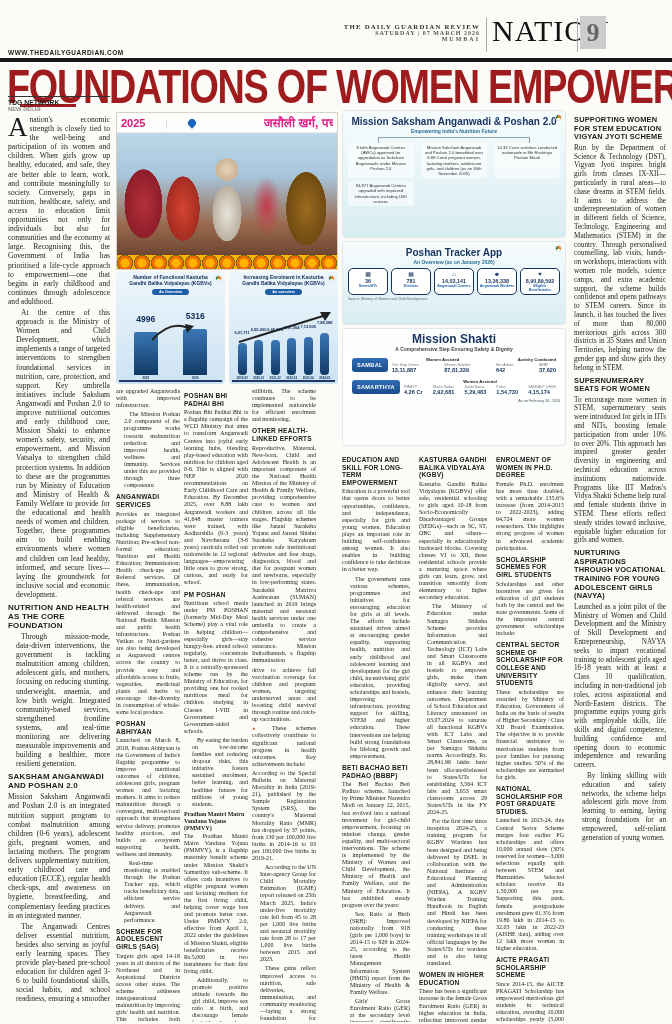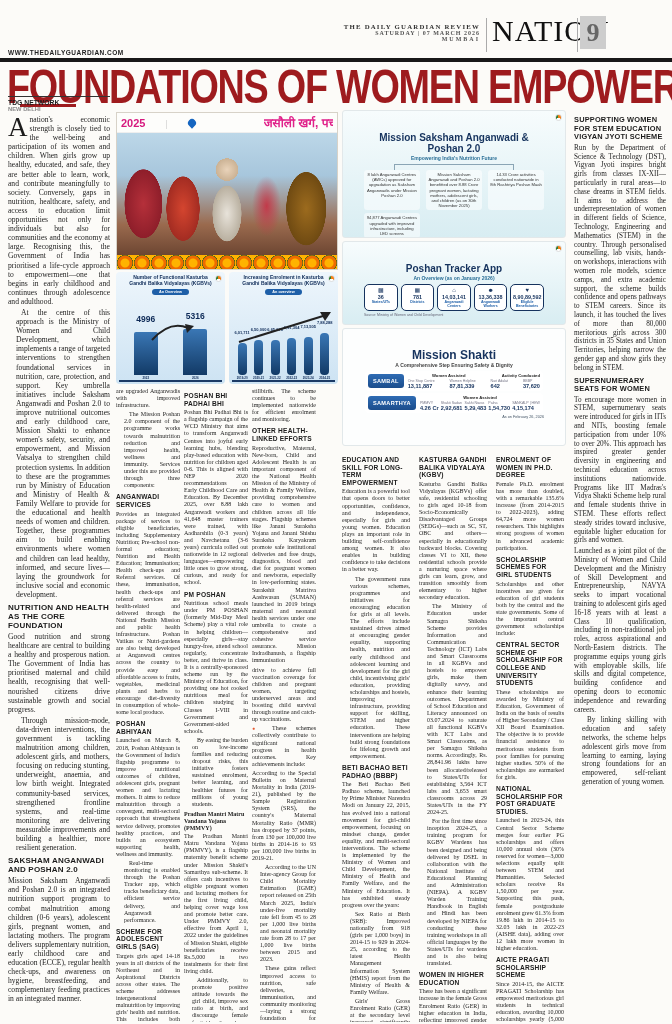--- a/index.html
+++ b/index.html
@@ -76,21 +76,21 @@
   .bar{width:9px;background:linear-gradient(180deg,#3a77b5,#123a66);border-radius:4px;}
   .chart-big .bar{width:24px;border-radius:2px 2px 0 0;}
   .bar-val{font:700 4px "Liberation Sans",sans-serif;color:#0d2a57;margin-bottom:8px;white-space:nowrap;}
   .chart-big .bar-val{font-size:8.5px;}
   .bar-cat{font:700 3px "Liberation Sans",sans-serif;color:#0d2a57;margin-top:1px;}
   .trend{position:absolute;pointer-events:none;}
 
   
   .cards{position:absolute;left:342px;top:110px;width:224px;}
   .card{background:linear-gradient(180deg,#f7fcfd,#d8edf2);border:1px solid #e2e8ea;border-radius:3px;
-        margin-bottom:3px;padding:21px;position:relative;overflow:hidden;}
+        margin-bottom:3px;padding:5px;position:relative;overflow:hidden;}
   .card-title{font:800 10px/11px "Liberation Sans",sans-serif;color:#16335e;text-align:center;}
   .card-sub{font:700 5px "Liberation Sans",sans-serif;color:#2a6f97;text-align:center;margin:1px 0 3px;}
   .saksham-grid{display:flex;flex-wrap:wrap;gap:3px;justify-content:space-between;}
   .saksham-grid .blk{flex:0 0 31%;font:400 4.2px/5.2px "Liberation Sans",sans-serif;color:#333;
         text-align:center;text-indent:0;background:rgba(255,255,255,.55);border-radius:3px;padding:2px;margin:0;}
   .connector{height:6px;margin:0 30px;border-top:1px solid #8aa5b5;border-left:1px solid #8aa5b5;border-right:1px solid #8aa5b5;}
   .stats-row{display:flex;gap:3px;justify-content:space-between;margin-top:2px;}
   .stat{flex:1;background:#fff;border:1px solid #16335e;border-radius:5px;text-align:center;padding:2px 1px;}
   .stat-ic{font-size:6px;color:#16335e;line-height:7px;}
   .stat-v{font:800 5.4px "Liberation Sans",sans-serif;color:#16335e;}
@@ -136,21 +136,20 @@
   <div class="headline" data-interactable="false">FOUNDATIONS OF WOMEN EMPOWERMENT</div>
   <div class="headline-bar" data-interactable="false"></div>
 
   <div class="col col-wide c1" data-interactable="false">
     <div class="kicker" data-interactable="false">TDG NETWORK</div>
     <div class="dateline" data-interactable="false">NEW DELHI</div>
     <div>
         <div class="blk lead" data-interactable="false">A nation's economic strength is closely tied to the well-being and participation of its women and children. When girls grow up healthy, educated, and safe, they are better able to learn, work, and contribute meaningfully to society. Conversely, gaps in nutrition, healthcare, safety, and access to education limit opportunities not only for individuals but also for communities and the economy at large. Recognising this, the Government of India has prioritised a life-cycle approach to empowerment—one that begins in early childhood and continues through adolescence and adulthood.</div>
         <div class="blk p" data-interactable="false">At the centre of this approach is the Ministry of Women and Child Development, which implements a range of targeted interventions to strengthen foundational services in nutrition, care, protection, and support. Key umbrella initiatives include Saksham Anganwadi and Poshan 2.0 to improve nutritional outcomes and early childhood care, Mission Shakti to enhance women's safety, security, and empowerment, and Mission Vatsalya to strengthen child protection systems. In addition to these are the programmes run by Ministry of Education and Ministry of Health &amp; Family Welfare to provide for the educational and health needs of women and children. Together, these programmes aim to build enabling environments where women and children can lead healthy, informed, and secure lives—laying the groundwork for inclusive social and economic development.</div>
         <div class="blk h" data-interactable="false">NUTRITION AND HEALTH AS THE CORE FOUNDATION</div>
-        <div class="blk p0" data-interactable="false">Good nutrition and strong healthcare are central to building a healthy and prosperous nation. The Government of India has prioritised maternal and child health, recognising that well-nourished citizens drive sustainable growth and social progress.</div>
         <div class="blk p" data-interactable="false">Through mission-mode, data-driven interventions, the government is tackling malnutrition among children, adolescent girls, and mothers, focusing on reducing stunting, underweight, anaemia, and low birth weight. Integrated community-based services, strengthened frontline systems, and real-time monitoring are delivering measurable improvements and building a healthier, more resilient generation.</div>
         <div class="blk h" data-interactable="false">SAKSHAM ANGANWADI AND POSHAN 2.0</div>
         <div class="blk p0" data-interactable="false">Mission Saksham Anganwadi and Poshan 2.0 is an integrated nutrition support program to combat malnutrition among children (0-6 years), adolescent girls, pregnant women, and lactating mothers. The program delivers supplementary nutrition, early childhood care and education (ECCE), regular health check-ups, and awareness on hygiene, breastfeeding, and complementary feeding practices in an integrated manner.</div>
         <div class="blk p" data-interactable="false">The Anganwadi Centres deliver essential nutrition, besides also serving as joyful early learning spaces. They provide play-based pre-school education for children aged 3-6 to build foundational skills, social habits, and school readiness, ensuring a smoother transition to primary school and helping reduce future drop-outs. Saksham Anganwadis</div>
       </div>
   </div>
 
   <div class="photo" data-interactable="false">
     <div class="photo-banner" data-interactable="false">
       <span class="banner-year" data-interactable="false">2025</span>
@@ -411,18 +410,19 @@
         <div class="blk h" data-interactable="false">AICTE PRAGATI SCHOLARSHIP SCHEME</div>
         <div class="blk p0" data-interactable="false">Since 2014-15, the AICTE PRAGATI Scholarship has empowered meritorious girl students in technical education, awarding 10,000 scholarships yearly (5,000 each for Diploma and Degree courses) across 23 States/UTs and extending to the Northeast and J&amp;K. In 2024-25, it reached 35,998 female</div>
       </div>
     </div>
   <div class="col col8 c8" data-interactable="false">
       <div>
         <div class="blk h" data-interactable="false">SUPPORTING WOMEN FOR STEM EDUCATION VIGYAN JYOTI SCHEME</div>
         <div class="blk p0" data-interactable="false">Run by the Department of Science &amp; Technology (DST), Vigyan Jyoti inspires bright girls from classes IX-XII—particularly in rural areas—to chase dreams in STEM fields. It aims to address the underrepresentation of women in different fields of Science, Technology, Engineering and Mathematics (STEM) in the country. Through personalised counselling, lab visits, hands-on workshops, interactions with women role models, science camps, and extra academic support, the scheme builds confidence and opens pathways to STEM careers. Since its launch, it has touched the lives of more than 80,000 meritorious girls across 300 districts in 35 States and Union Territories, helping narrow the gender gap and show girls they belong in STEM.</div>
         <div class="blk h" data-interactable="false">SUPERNUMERARY SEATS FOR WOMEN</div>
         <div class="blk p0" data-interactable="false">To encourage more women in STEM, supernumerary seats were introduced for girls in IITs and NITs, boosting female participation from under 10% to over 20%. This approach has inspired greater gender diversity in engineering and technical education across institutions nationwide. Programs like IIT Madras's Vidya Shakti Scheme help rural and female students thrive in STEM. These efforts reflect steady strides toward inclusive, equitable higher education for girls and women.</div>
+        <div class="blk h" data-interactable="false">NURTURING ASPIRATIONS THROUGH VOCATIONAL TRAINING FOR YOUNG ADOLESCENT GIRLS (NAVYA)</div>
         <div class="blk p0" data-interactable="false">Launched as a joint pilot of the Ministry of Women and Child Development and the Ministry of Skill Development and Entrepreneurship, NAVYA seeks to impart vocational training to adolescent girls aged 16-18 years with at least a Class 10 qualification, including in non-traditional job roles, across aspirational and North-Eastern districts. The programme equips young girls with employable skills, life skills and digital competence, building confidence and opening doors to economic independence and rewarding careers.</div>
         <div class="blk p" data-interactable="false">By linking skilling with education and safety networks, the scheme helps adolescent girls move from learning to earning, laying strong foundations for an empowered, self-reliant generation of young women.</div>
       </div>
     </div>
 
 </div>
 
 </body></html>

